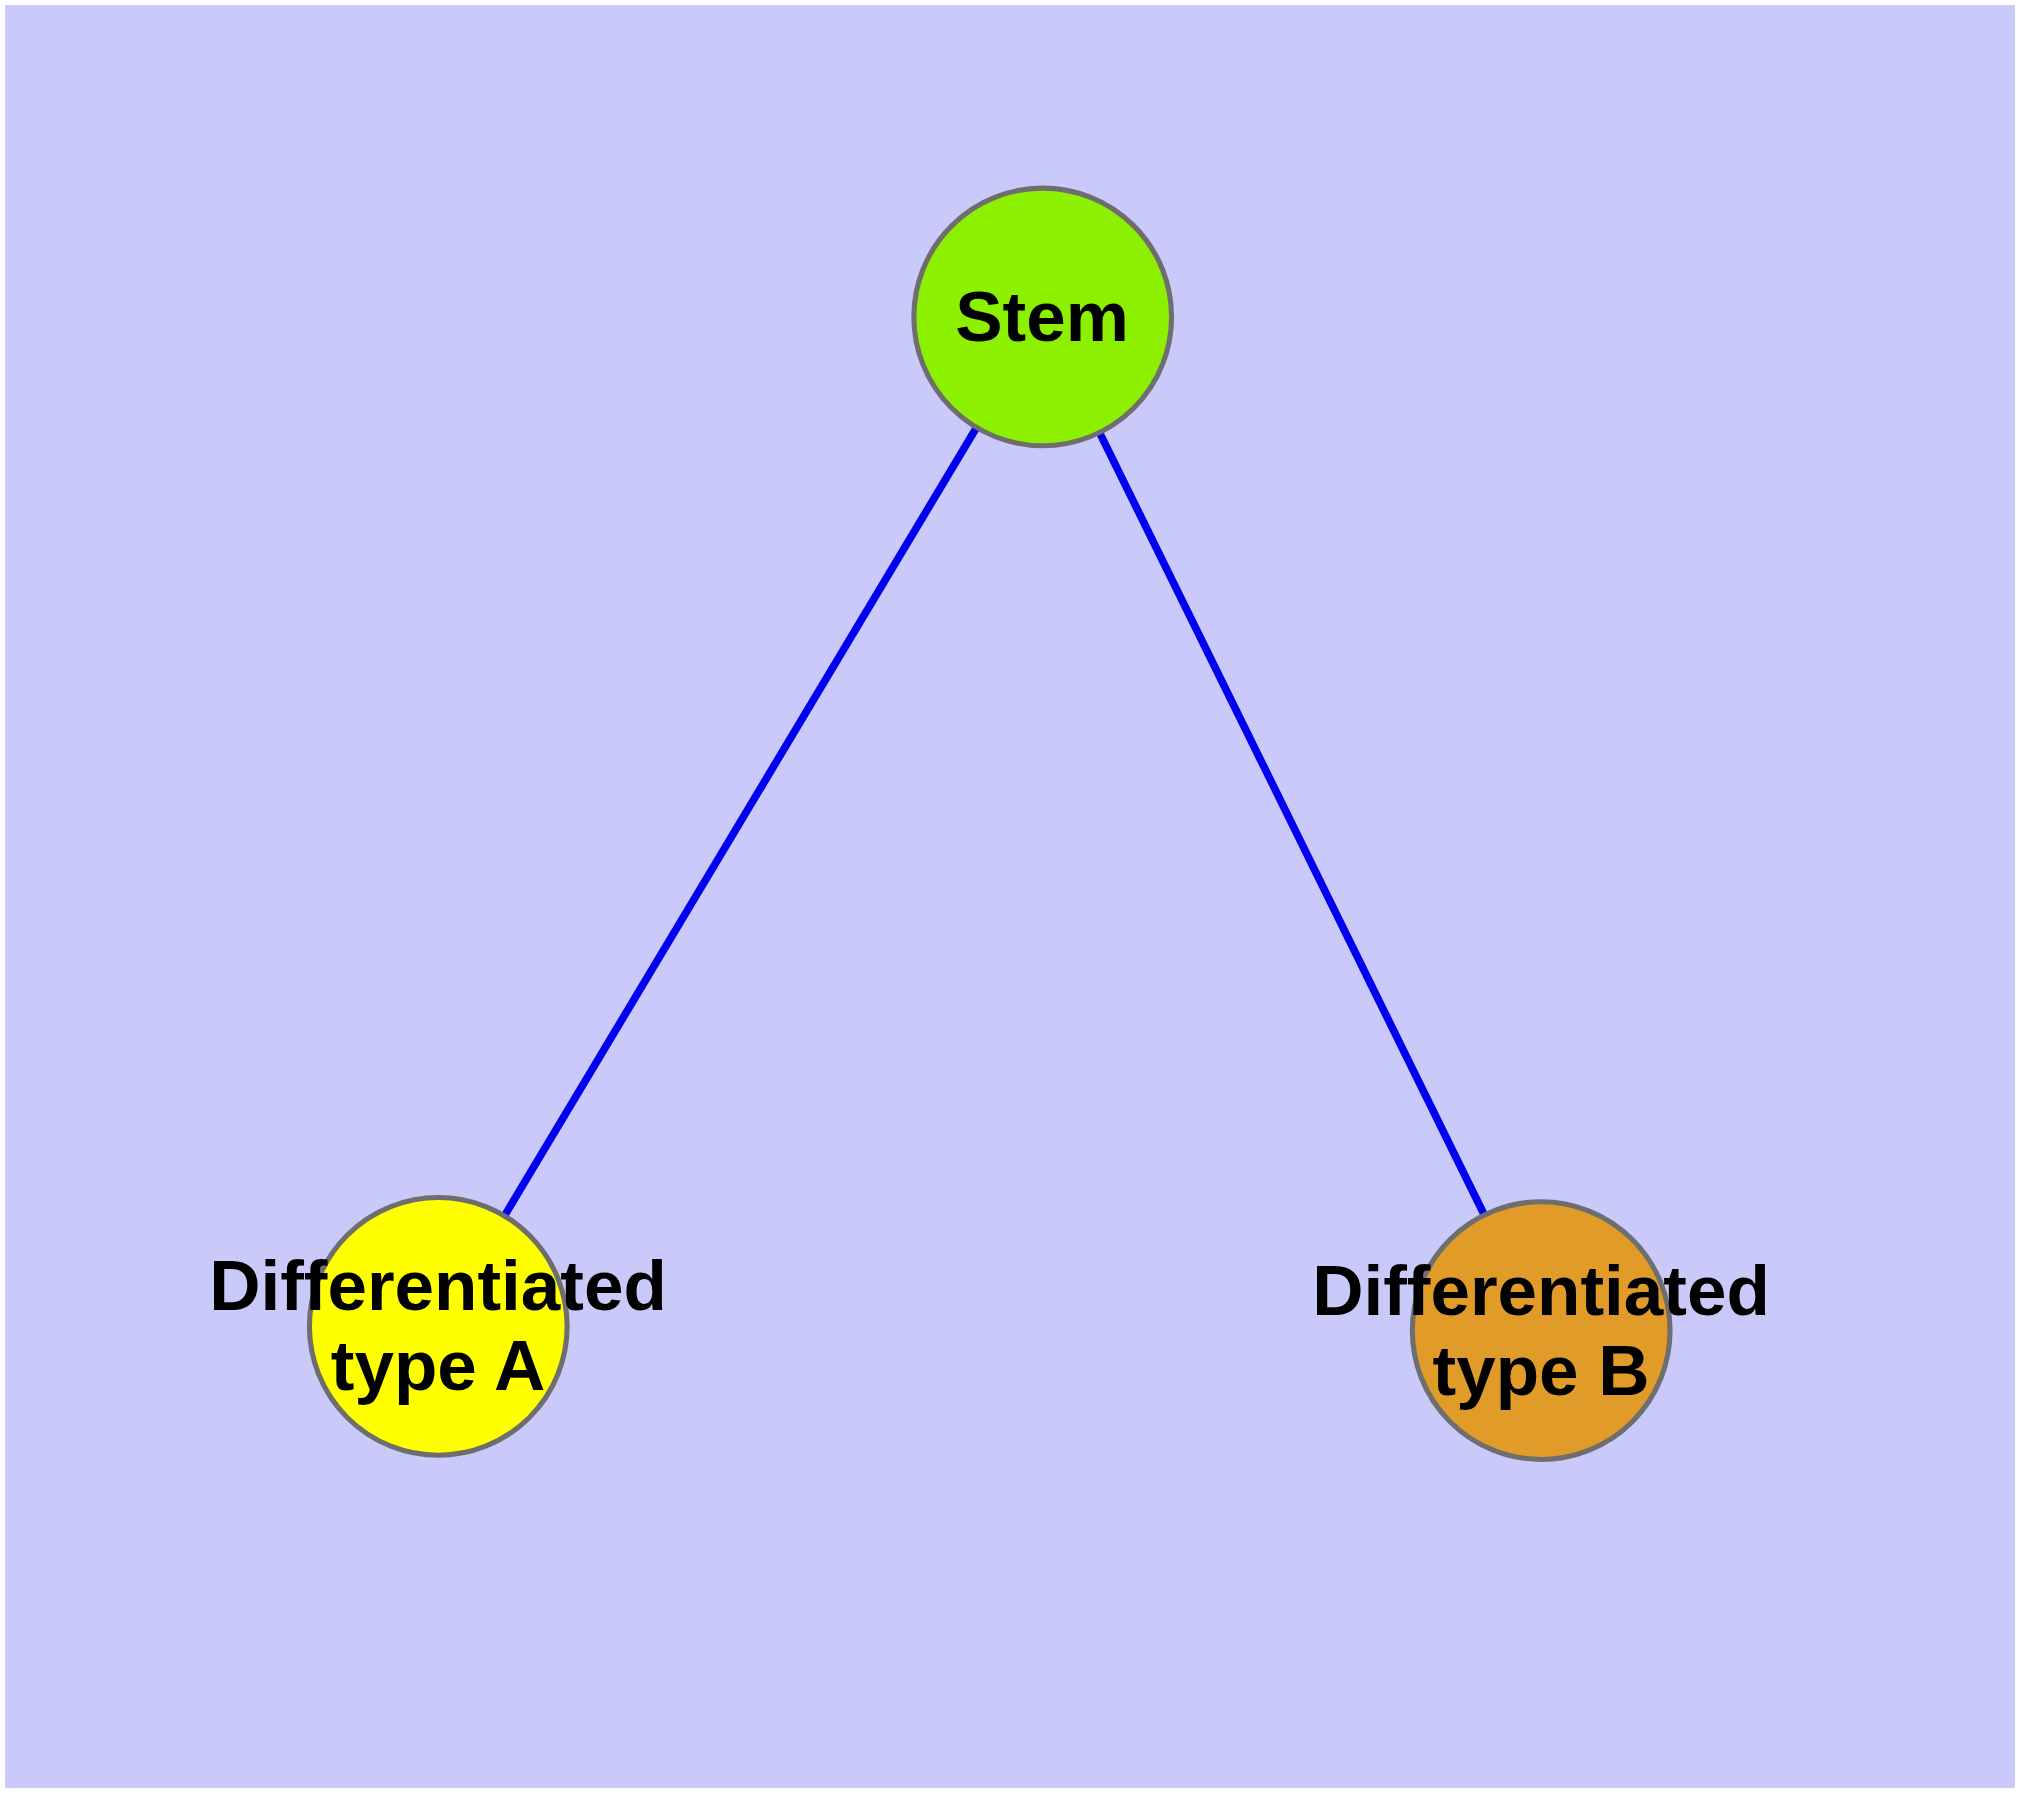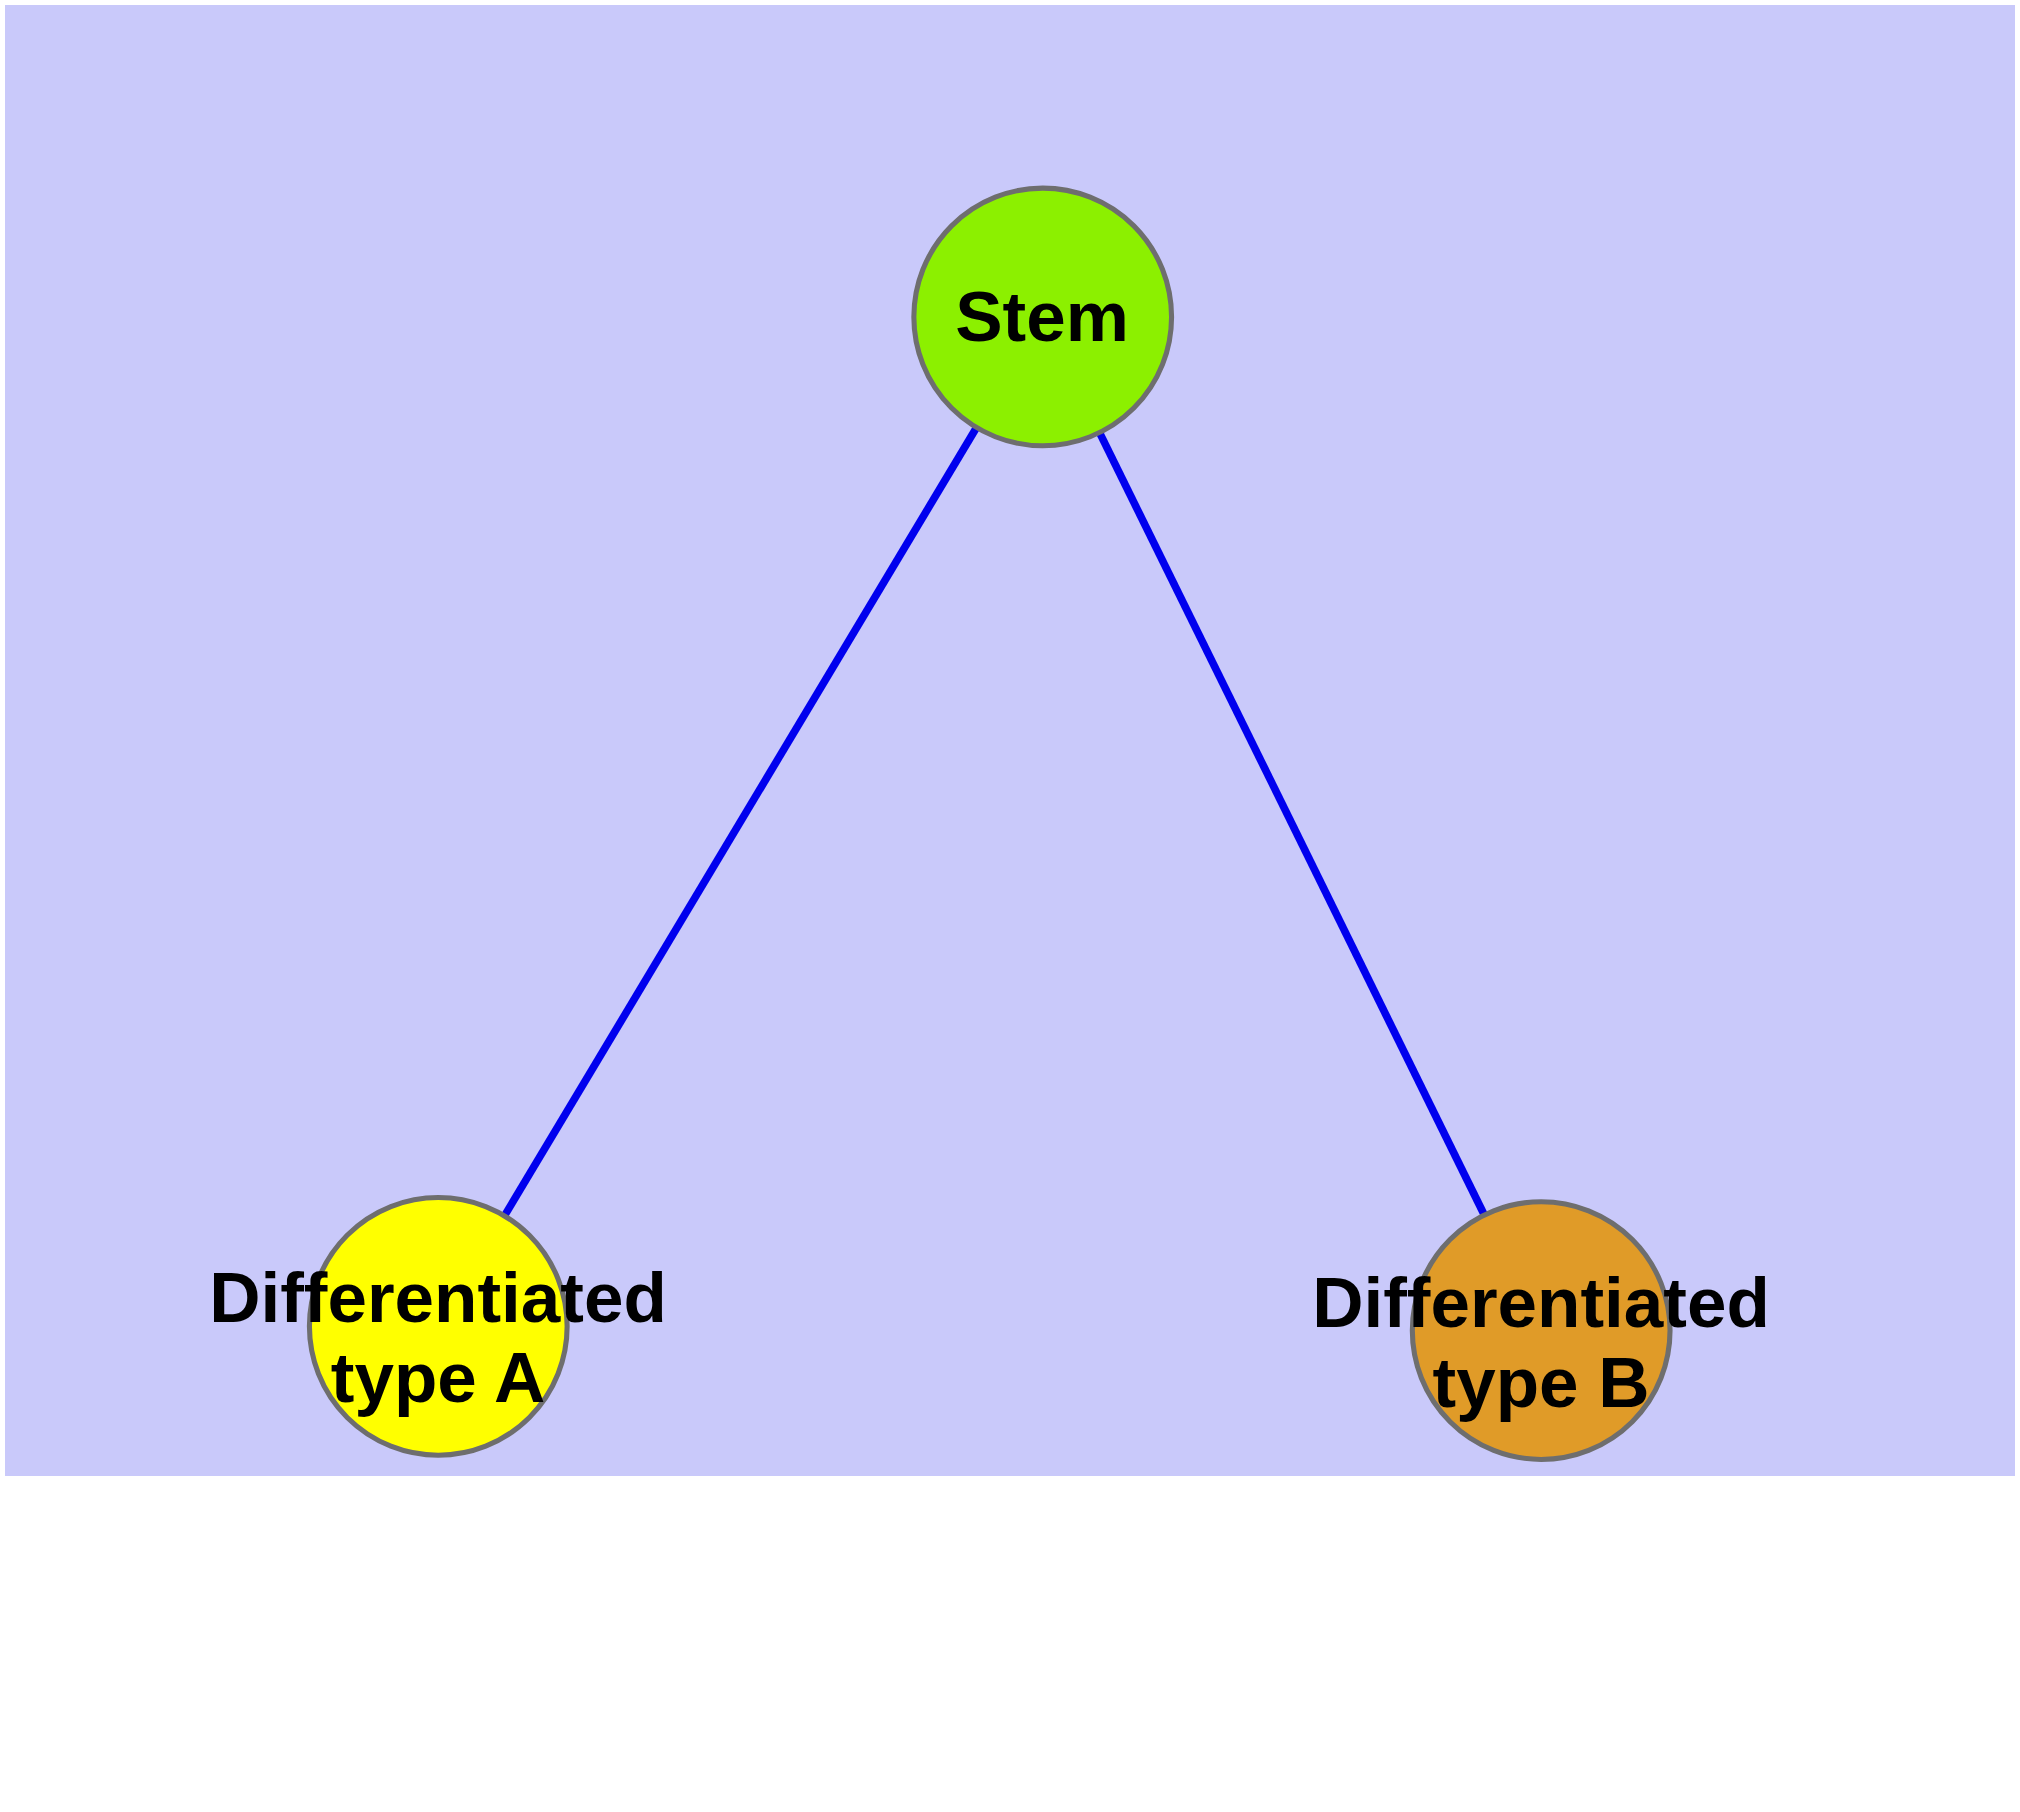--- a/index.html
+++ b/index.html
@@ -4,21 +4,21 @@
 <title>Cell Differentiation Graph</title>
 <style>
   html, body {
     margin: 0;
     padding: 0;
     background: #ffffff;
   }
   #stage {
     position: relative;
     width: 2021px;
-    height: 1476px;
+    height: 1788px;
     background: #ffffff;
     overflow: hidden;
     font-family: "Liberation Sans", "DejaVu Sans", sans-serif;
   }
   #canvas-bg {
     position: absolute;
     left: 5.1px;
     top: 5.1px;
     width: 2010px;
     height: 1802px;
@@ -35,21 +35,21 @@
     position: absolute;
     color: #000000;
     font-weight: bold;
     text-align: center;
     line-height: 1.12;
     white-space: pre;
     pointer-events: none;
     transform: translate(-50%, -50%);
   }
   .label-root { font-size: 71px; }
-  .label-leaf { font-size: 71px; margin-top: 12px; }
+  .label-leaf { font-size: 71px; }
 </style>
 </head>
 <body>
 
 <div id="stage" style="background: rgb(255, 255, 255);">
   <div id="canvas-bg" style="background: rgb(201, 201, 250);"></div>
 
   <svg id="graph-svg" viewBox="0 0 2384 2138" preserveAspectRatio="none" aria-hidden="true">
     <g id="edge-layer">
         <line x1="1151.4118605689346" y1="505.27415717026497" x2="595.5881394310654" y2="1433.725842829735" stroke="#0000ee" stroke-width="9" stroke-linecap="butt"></line>

